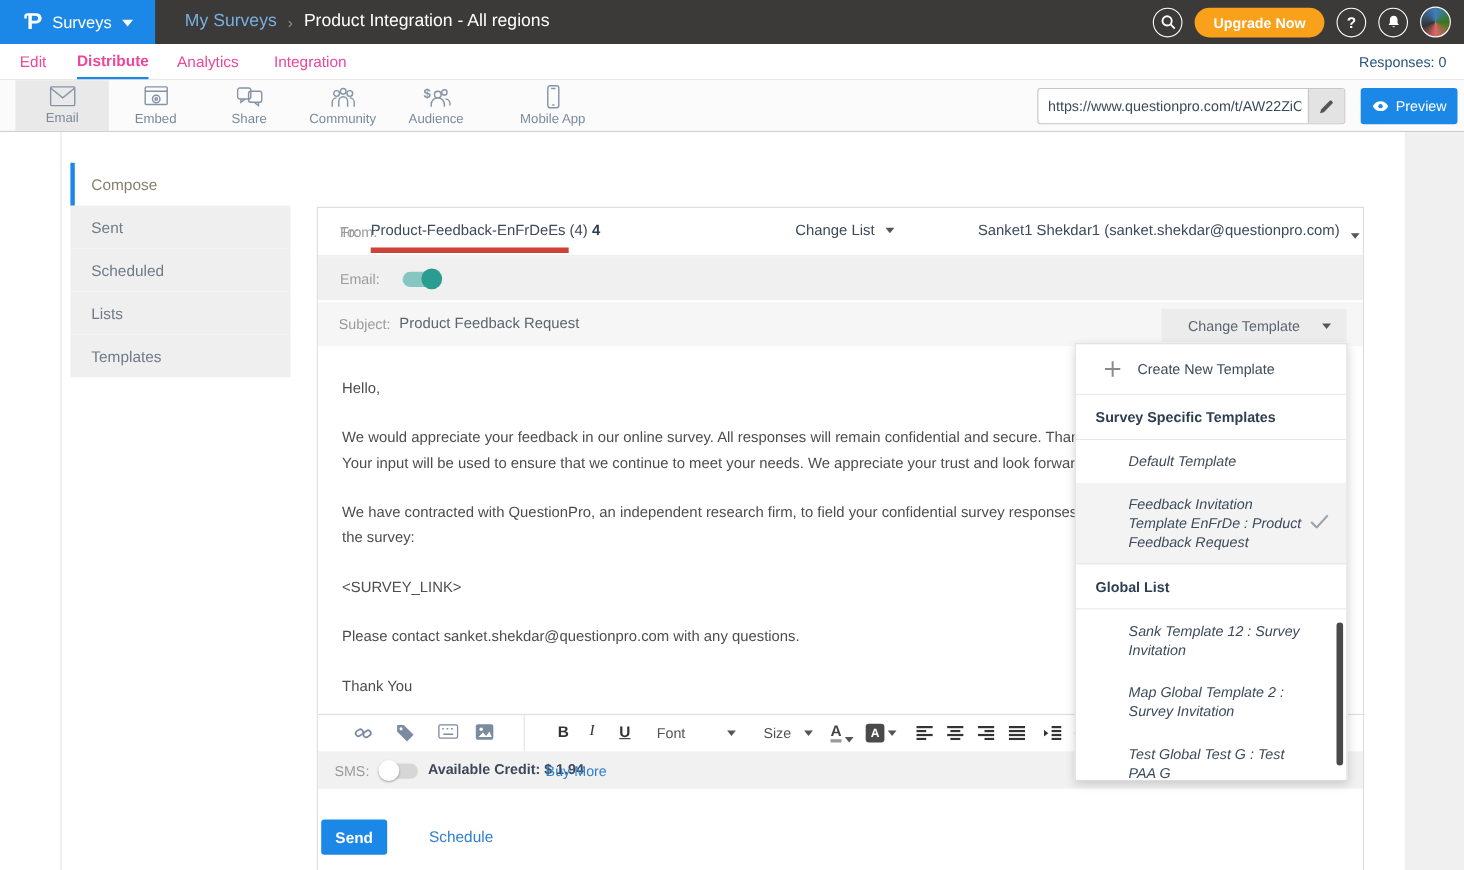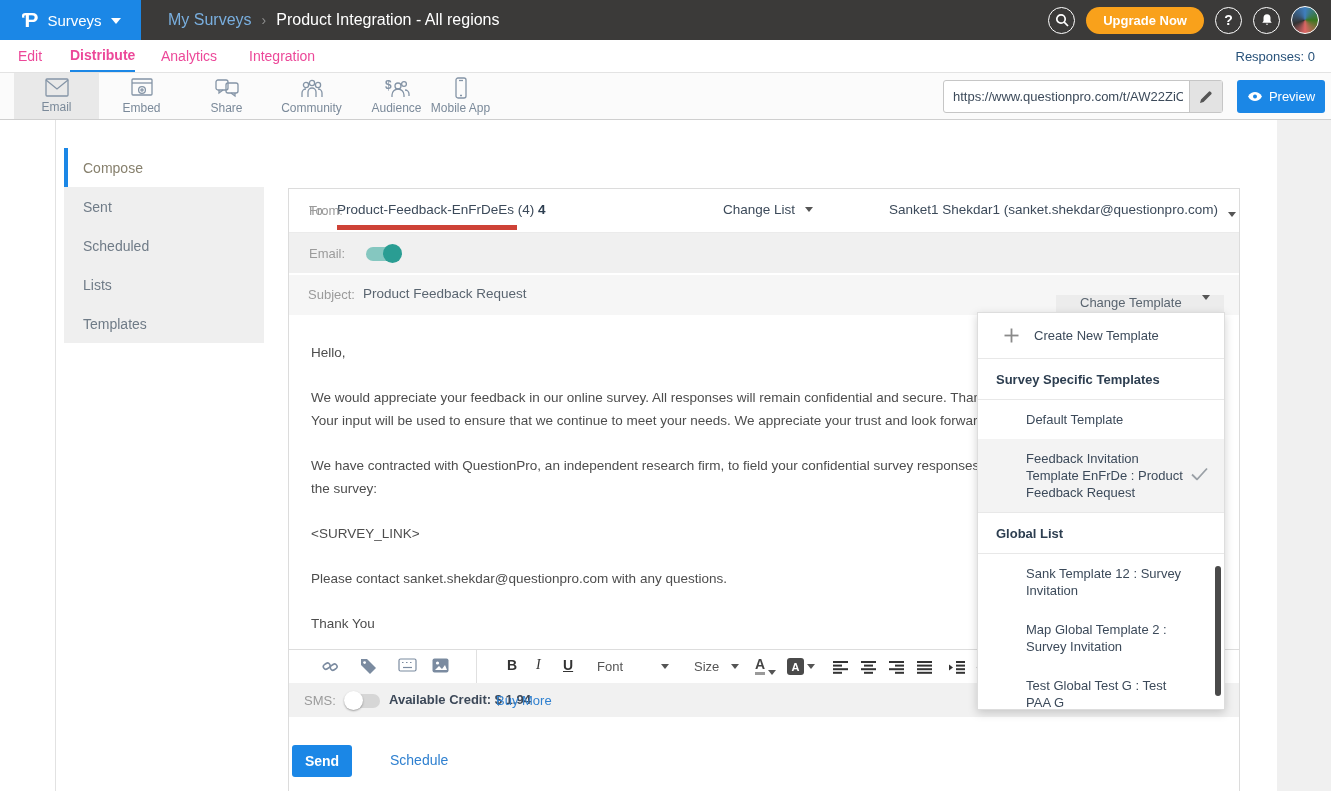--- a/index.html
+++ b/index.html
@@ -65,21 +65,21 @@
   .toggle { position:absolute; width:34px; height:14px; border-radius:8px; cursor:pointer; }
   .toggle .knob { position:absolute; width:19px; height:19px; border-radius:50%; top:-3px; }
   .toggle.on { background:#85c7c0; left:77px; top:14px; }
   .toggle.on .knob { right:-2px; background:#2a9d93; }
   .toggle.off { background:#d6d6d6; left:57px; top:11px; }
   .toggle.off .knob { left:-2px; background:#fff; box-shadow:0 1px 2px rgba(0,0,0,.35); }
 
   .subject-row { position:relative; height:40px; background:#f6f6f6; }
   .subject-row .lab { position:absolute; left:19px; top:12px; }
   .subject-value { position:absolute; left:74px; top:11px; color:#5a6570; }
-  .change-template { position:absolute; right:15px; top:20px; width:168px; height:30px; background:#ececec; display:flex; align-items:flex-start; justify-content:space-between; padding:0 14px 0 24px; font-size:13px; color:#5a6570; cursor:pointer; border:none; font-family:"Liberation Sans",sans-serif;}
+  .change-template { position:absolute; right:15px; top:6px; width:168px; height:30px; background:#ececec; display:flex; align-items:center; justify-content:space-between; padding:0 14px 0 24px; font-size:13px; color:#5a6570; cursor:pointer; border:none; font-family:"Liberation Sans",sans-serif;}
 
   .body-area { position:relative; height:334px; background:#fff; padding:26px 8px 0 22px; }
   .body-area p { font-size:13.5px; color:#4d4d4d; line-height:23px; margin-bottom:22px; max-width:928px; }
 
   .fmt-row { position:relative; height:34px; border-top:1px solid #ddd; background:#fff; }
   .fmt-ico { position:absolute; top:8px; cursor:pointer; }
   .fmt-sep { position:absolute; left:187px; top:0; width:1px; height:33px; background:#e0e0e0; }
   .fmt-btn { position:absolute; top:7px; font-size:14px; color:#333; cursor:pointer; }
   .fmt-dd { position:absolute; top:9px; font-size:13px; color:#555; display:flex; align-items:center; cursor:pointer; }
   .align-ico { position:absolute; top:10px; cursor:pointer; }
@@ -94,21 +94,21 @@
   .buy-more { position:absolute; left:207px; top:10px; font-size:13px; color:#2f80d0; cursor:pointer; }
 
   .send-btn { position:absolute; left:292px; top:625px; width:60px; height:32px; background:#1b87e6; border:none; border-radius:3px; color:#fff; font-size:14px; font-weight:bold; cursor:pointer; font-family:"Liberation Sans",sans-serif;}
   .schedule-link { position:absolute; left:390px; top:632px; font-size:14px; color:#2f80d0; cursor:pointer; }
 
   
   .tpl-menu { position:absolute; left:977px; top:192px; width:248px; height:398px; background:#fff; border:1px solid #ddd; box-shadow:0 3px 9px rgba(0,0,0,.18); overflow:hidden; }
   .menu-create { display:flex; align-items:center; gap:15px; padding:15px 0 15px 26px; border-bottom:1px solid #e8e8e8; cursor:pointer; }
   .menu-create span { font-size:13px; color:#3c4a5a; }
   .menu-header { padding:13px 0 12px 18px; font-size:13px; font-weight:bold; color:#2d3e50; border-bottom:1px solid #e8e8e8; }
-  .menu-item { padding:11px 36px 11px 48px; font-size:13px; color:#3c4a5a; line-height:17px; cursor:pointer; position:relative; }
+  .menu-item { padding:11px 36px 11px 48px; font-size:13px; color:#3c4a5a; line-height:17px; cursor:pointer; position:relative;font-style:italic; }
   .menu-item.selected { background:#f3f3f3; border-bottom:1px solid #e8e8e8; }
   .menu-item .check { position:absolute; right:16px; top:50%; transform:translateY(-50%); }
   .tpl-scrollbar { position:absolute; right:3px; top:253px; width:6px; height:130px; background:#4a4a4a; border-radius:3px; }
 </style>
 </head>
 <body>
 
 <div class="screen">
 
   <header class="topbar">
@@ -191,21 +191,21 @@
     <div class="channel" style="left:354px">
       <svg width="26" height="21" viewBox="0 0 26 21">
           <text x="1" y="11" font-size="12" stroke="none" fill="#8494a6" font-weight="bold">$</text>
           <circle cx="14" cy="8" r="3"></circle>
           <circle cx="20" cy="6" r="2.4"></circle>
           <path d="M8 19v-2a5 5 0 0 1 12 0v2"></path>
           <path d="M21 12a4 4 0 0 1 4 4v2"></path>
         </svg>
       <span class="clabel">Audience</span>
     </div>
-    <div class="channel" style="left:418px">
+    <div class="channel" style="left:460px">
       <svg width="16" height="22" viewBox="0 0 14 22">
           <rect x="2" y="1" width="10" height="20" rx="2"></rect>
           <line x1="5" y1="3.5" x2="9" y2="3.5"></line>
           <line x1="6" y1="18.5" x2="8" y2="18.5"></line>
         </svg>
       <span class="clabel">Mobile App</span>
     </div>
 
     <div class="url-box">
       <input class="url-input" value="https://www.questionpro.com/t/AW22ZiOP" style="">

